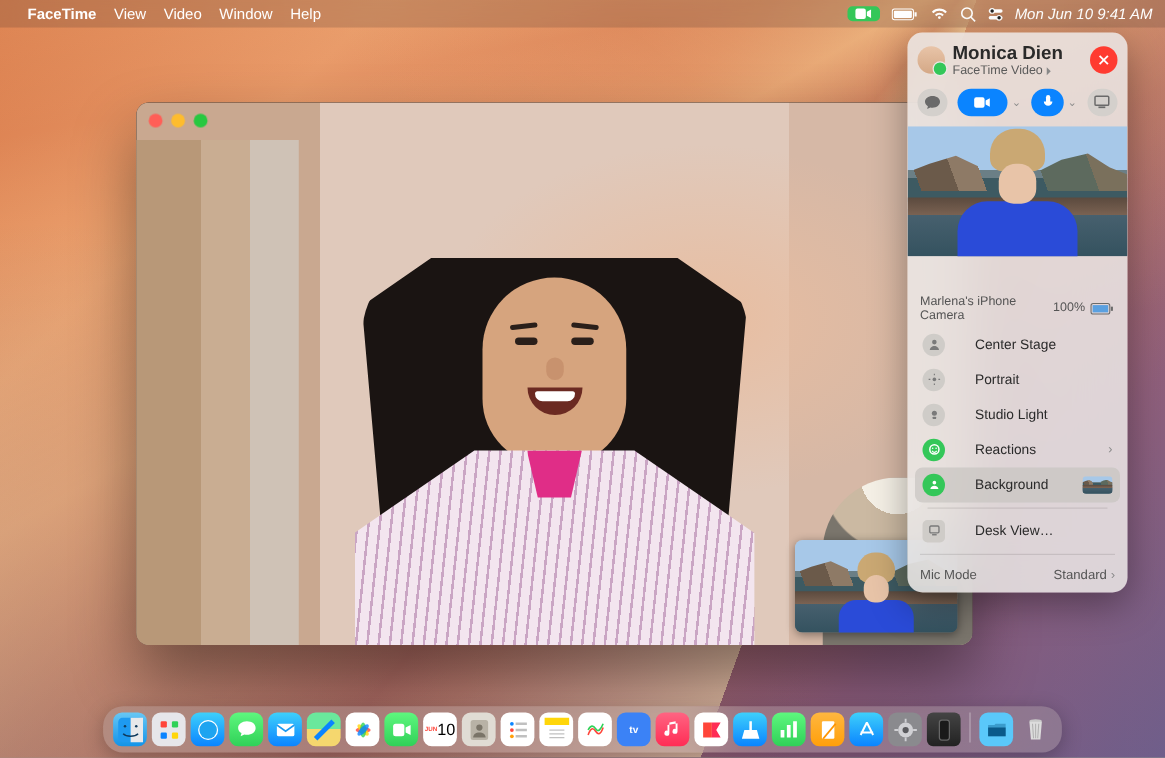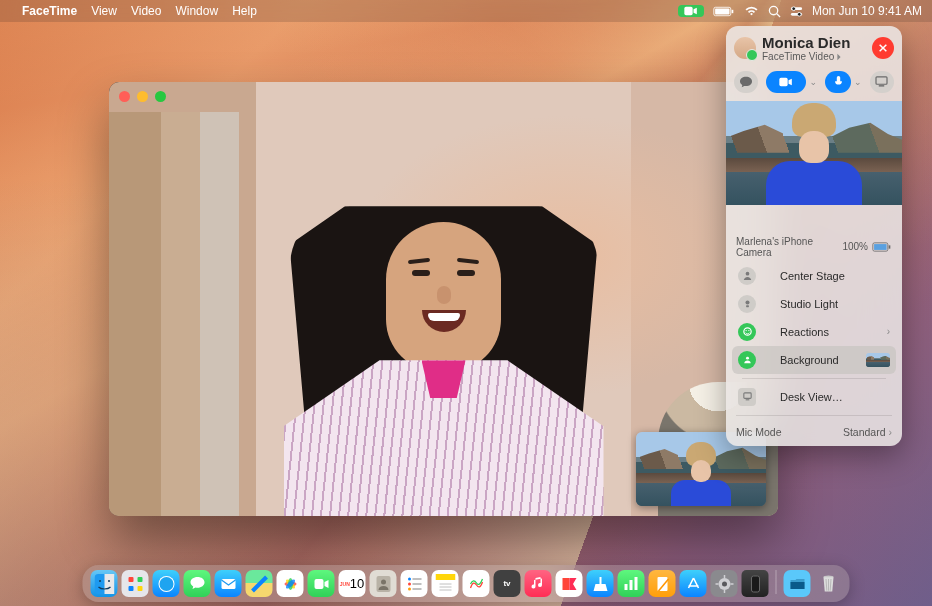--- a/index.html
+++ b/index.html
@@ -23,21 +23,21 @@
 .menubar {
   position: absolute; top:0; left:0; right:0; height:22px;
   background: rgba(50,40,40,.18);
   backdrop-filter: blur(10px);
   display:flex; align-items:center; padding:0 10px;
   font-size:12px; color:#fff;
 }
 .menubar .apple { font-size:13px; margin-right:12px; }
 .menubar .mitems { display:flex; gap:14px; font-weight:400; }
 .menubar .mitems .app { font-weight:600; }
-.menubar .right { margin-left:auto; display:flex; align-items:center; gap:9px; }
+.menubar .right { margin-left:auto; display:flex; align-items:center; gap:9px;font-style:italic; }
 .statusicon { display:inline-flex; align-items:center; }
 .cam-pill { background:#34c759; border-radius:4px; padding:1px 6px; display:flex; align-items:center; }
 
 .ftwin {
   position:absolute; top:82px; left:109px; width:669px; height:434px;
   background:#222; border-radius:10px; overflow:hidden;
   box-shadow: 0 25px 50px rgba(0,0,0,.4);
 }
 .ftbar { height:28px; display:flex; align-items:center; padding-left:10px; gap:7px;
          background: linear-gradient(#d9c2b2,#c9b3a4); }
@@ -321,20 +321,29 @@
           <svg viewBox="0 0 12 12" fill="#7a7a7a">
             <circle cx="6" cy="4" r="2"></circle>
             <path d="M2 11c0-2 2-3.5 4-3.5s4 1.5 4 3.5"></path>
           </svg>
         </span>
       <span>Center Stage</span>
     </div>
     <div class="opt">
       <span class="ic">
           <svg viewBox="0 0 12 12" fill="#7a7a7a">
+            <circle cx="6" cy="6" r="1.6"></circle>
+            <path d="M6 1v1.5M6 9.5V11M1 6h1.5M9.5 6H11" stroke="#7a7a7a" stroke-width="1"></path>
+          </svg>
+        </span>
+      <span>Portrait</span>
+    </div>
+    <div class="opt">
+      <span class="ic">
+          <svg viewBox="0 0 12 12" fill="#7a7a7a">
             <circle cx="6" cy="5" r="2.2"></circle>
             <rect x="4.5" y="8" width="3" height="2" rx=".5"></rect>
           </svg>
         </span>
       <span>Studio Light</span>
     </div>
     <div class="opt">
       <span class="ic on">
           <svg viewBox="0 0 12 12" fill="#fff">
             <circle cx="6" cy="6" r="4" fill="none" stroke="#fff" stroke-width="1.3"></circle>
@@ -466,21 +475,21 @@
         <line x1="4" y1="13" x2="16" y2="13" stroke="#c0c0c0"></line>
         <line x1="4" y1="16" x2="16" y2="16" stroke="#c0c0c0"></line>
       </svg>
     </div>
   <div class="dicon" style="background:#fff">
       <svg viewBox="0 0 20 20">
         <path d="M4 14c2-6 4-6 6-3s4 3 6-3" stroke="#ff453a" fill="none" stroke-width="1.3"></path>
         <path d="M4 10c2-4 4-4 6-1s4 1 6-4" stroke="#30d158" fill="none" stroke-width="1.3"></path>
       </svg>
     </div>
-  <div class="dicon" style="background:#404040">
+  <div class="dicon" style="background:#3b82f6">
       <div style="color:#fff;font-size:8px;font-weight:700">tv</div>
     </div>
   <div class="dicon" style="background:linear-gradient(#ff6482,#ff2d55)">
       <svg viewBox="0 0 20 20" fill="#fff">
         <path d="M7 4v8.5a2 2 0 11-1.5-1.9V6l8-1.5v6.5a2 2 0 11-1.5-1.9V3z"></path>
       </svg>
     </div>
   <div class="dicon" style="background:#fff">
       <svg viewBox="0 0 20 20">
         <path d="M3 4h7v12H3z" fill="#ff453a"></path>

